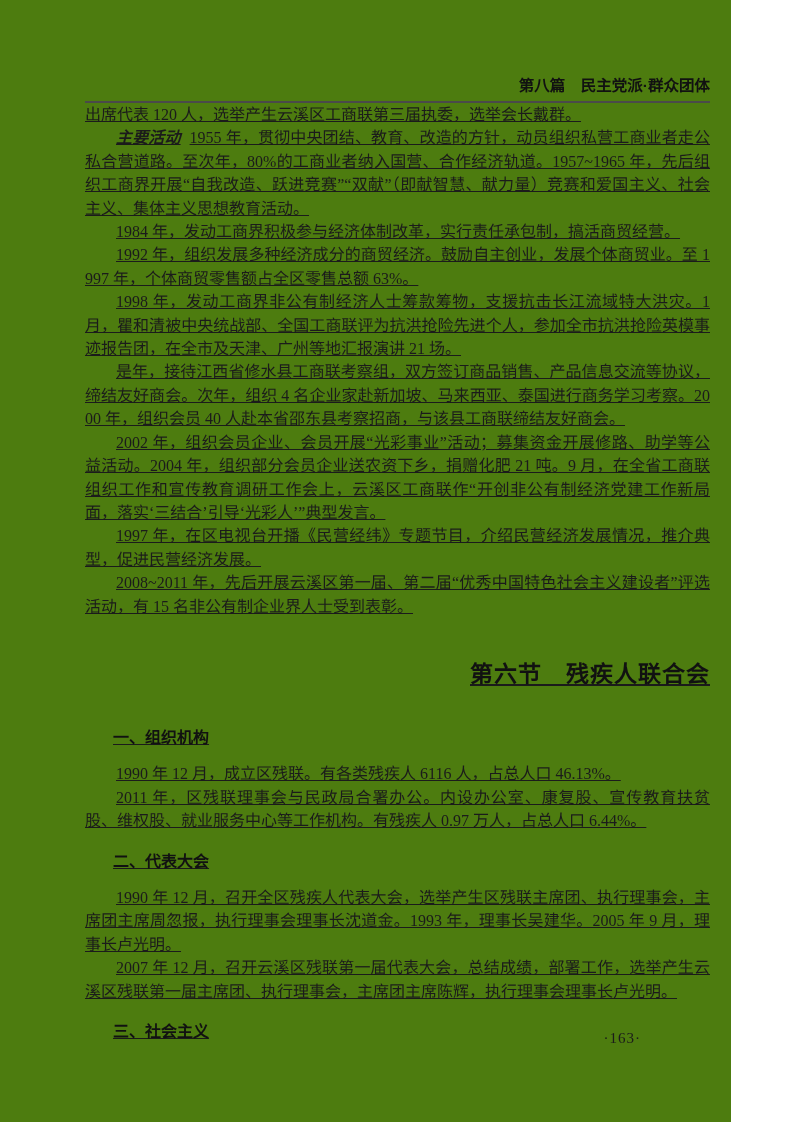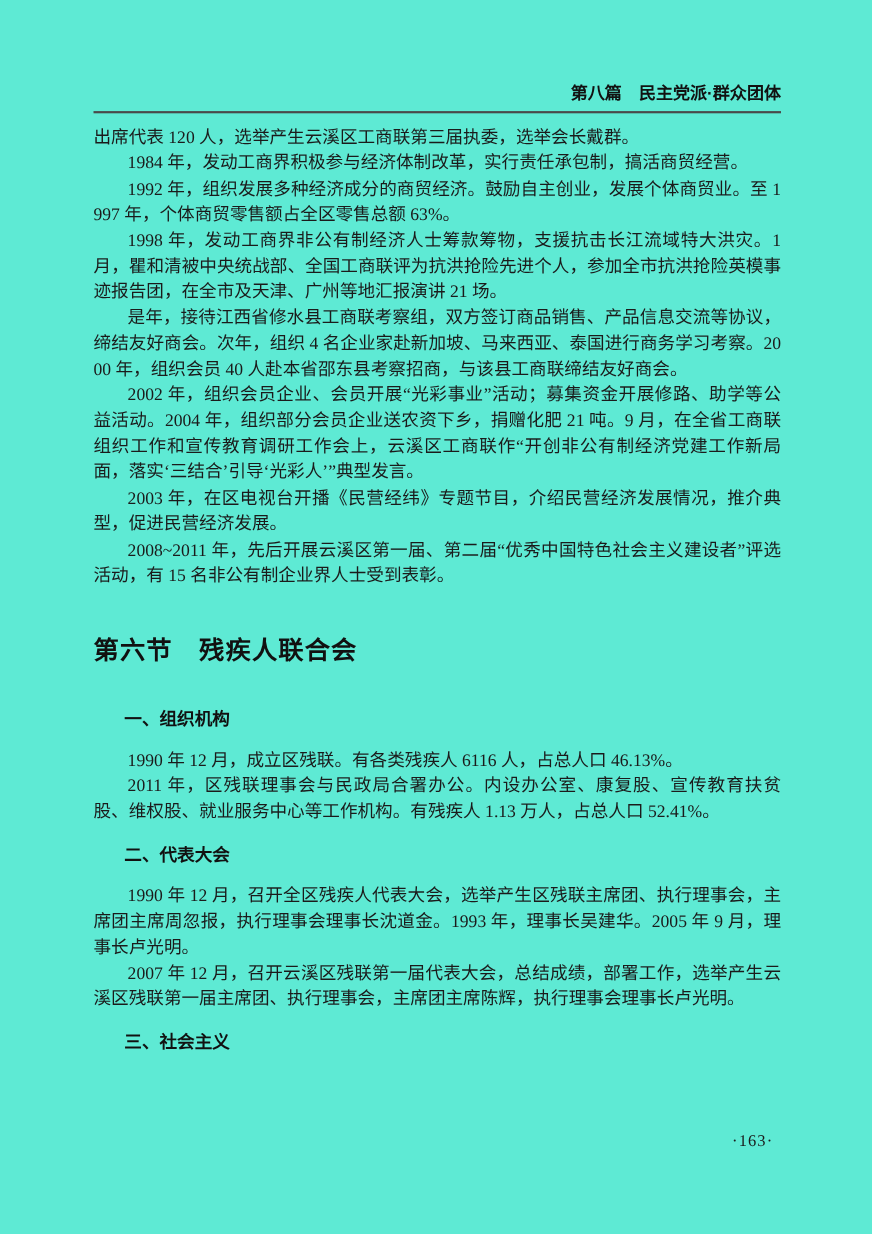--- a/index.html
+++ b/index.html
@@ -1,20 +1,20 @@
 <!DOCTYPE html>
 <html lang="zh-CN"><head>
 <meta charset="utf-8">
 <style>
   html, body { margin: 0; padding: 0; background: #ffffff; }
   .page {
     position: relative;
-    width: 793px;
+    width: 731px;
     height: 1122px;
-    background: #5eead4;
+    background: #4d7c0f;
     font-family: "Liberation Serif", serif;
     color: #1b1b1b;
     overflow: hidden;
   }
   .content {
     position: absolute;
     left: 85px;
     top: 0;
     width: 625px;
   }
@@ -22,40 +22,40 @@
     padding-top: 77px;
     padding-bottom: 6px;
     border-bottom: 2px solid #4a4a4a;
     text-align: right;
     font-family: "Liberation Sans", sans-serif;
     font-weight: bold;
     font-size: 15.5px;
     line-height: 18px;
     color: #111111;
   }
-  main { margin-top: 11px; }
+  main { margin-top: 0; text-decoration: underline; }
   p.body-text {
     margin: 0;
     font-size: 16px;
     line-height: 23.4px;
     text-align: justify;
     text-indent: 31px;
     word-break: break-all;
   }
   p.body-text.no-indent { text-indent: 0; }
   .lead-label {
     font-weight: bold;
     font-style: italic;
     margin-right: 9px;
   }
   h1.section-title {
     font-family: "Liberation Sans", sans-serif;
     font-size: 23px;
     font-weight: bold;
-    text-align: left;
+    text-align: right;
     letter-spacing: 1px;
     line-height: 30px;
     margin: 41px 0 37px 0;
     color: #111111;
   }
   h2.sub-title {
     font-family: "Liberation Sans", sans-serif;
     font-size: 16px;
     font-weight: bold;
     line-height: 23.4px;
@@ -80,34 +80,37 @@
   <div class="content">
 
     <div class="page-header">
       <span>第八篇　民主党派·群众团体</span>
     </div>
 
     <main>
 
       <p class="body-text no-indent">出席代表 120 人，选举产生云溪区工商联第三届执委，选举会长戴群。</p>
 
+      <p class="body-text">
+        <span class="lead-label">主要活动</span><span>1955 年，贯彻中央团结、教育、改造的方针，动员组织私营工商业者走公私合营道路。至次年，80%的工商业者纳入国营、合作经济轨道。1957~1965 年，先后组织工商界开展“自我改造、跃进竞赛”“双献”（即献智慧、献力量）竞赛和爱国主义、社会主义、集体主义思想教育活动。</span>
+      </p>
 
       <p class="body-text">1984 年，发动工商界积极参与经济体制改革，实行责任承包制，搞活商贸经营。</p>
       <p class="body-text">1992 年，组织发展多种经济成分的商贸经济。鼓励自主创业，发展个体商贸业。至 1997 年，个体商贸零售额占全区零售总额 63%。</p>
       <p class="body-text">1998 年，发动工商界非公有制经济人士筹款筹物，支援抗击长江流域特大洪灾。1 月，瞿和清被中央统战部、全国工商联评为抗洪抢险先进个人，参加全市抗洪抢险英模事迹报告团，在全市及天津、广州等地汇报演讲 21 场。</p>
       <p class="body-text">是年，接待江西省修水县工商联考察组，双方签订商品销售、产品信息交流等协议，缔结友好商会。次年，组织 4 名企业家赴新加坡、马来西亚、泰国进行商务学习考察。2000 年，组织会员 40 人赴本省邵东县考察招商，与该县工商联缔结友好商会。</p>
       <p class="body-text">2002 年，组织会员企业、会员开展“光彩事业”活动；募集资金开展修路、助学等公益活动。2004 年，组织部分会员企业送农资下乡，捐赠化肥 21 吨。9 月，在全省工商联组织工作和宣传教育调研工作会上，云溪区工商联作“开创非公有制经济党建工作新局面，落实‘三结合’引导‘光彩人’”典型发言。</p>
-      <p class="body-text">2003 年，在区电视台开播《民营经纬》专题节目，介绍民营经济发展情况，推介典型，促进民营经济发展。</p>
+      <p class="body-text">1997 年，在区电视台开播《民营经纬》专题节目，介绍民营经济发展情况，推介典型，促进民营经济发展。</p>
       <p class="body-text">2008~2011 年，先后开展云溪区第一届、第二届“优秀中国特色社会主义建设者”评选活动，有 15 名非公有制企业界人士受到表彰。</p>
 
       <h1 class="section-title">第六节　残疾人联合会</h1>
 
       <h2 class="sub-title">一、组织机构</h2>
       <p class="body-text">1990 年 12 月，成立区残联。有各类残疾人 6116 人，占总人口 46.13%。</p>
-      <p class="body-text">2011 年，区残联理事会与民政局合署办公。内设办公室、康复股、宣传教育扶贫股、维权股、就业服务中心等工作机构。有残疾人 1.13 万人，占总人口 52.41%。</p>
+      <p class="body-text">2011 年，区残联理事会与民政局合署办公。内设办公室、康复股、宣传教育扶贫股、维权股、就业服务中心等工作机构。有残疾人 0.97 万人，占总人口 6.44%。</p>
 
       <h2 class="sub-title">二、代表大会</h2>
       <p class="body-text">1990 年 12 月，召开全区残疾人代表大会，选举产生区残联主席团、执行理事会，主席团主席周忽报，执行理事会理事长沈道金。1993 年，理事长吴建华。2005 年 9 月，理事长卢光明。</p>
       <p class="body-text">2007 年 12 月，召开云溪区残联第一届代表大会，总结成绩，部署工作，选举产生云溪区残联第一届主席团、执行理事会，主席团主席陈辉，执行理事会理事长卢光明。</p>
 
       <h2 class="sub-title">三、社会主义</h2>
 
     </main>
   </div>
 

